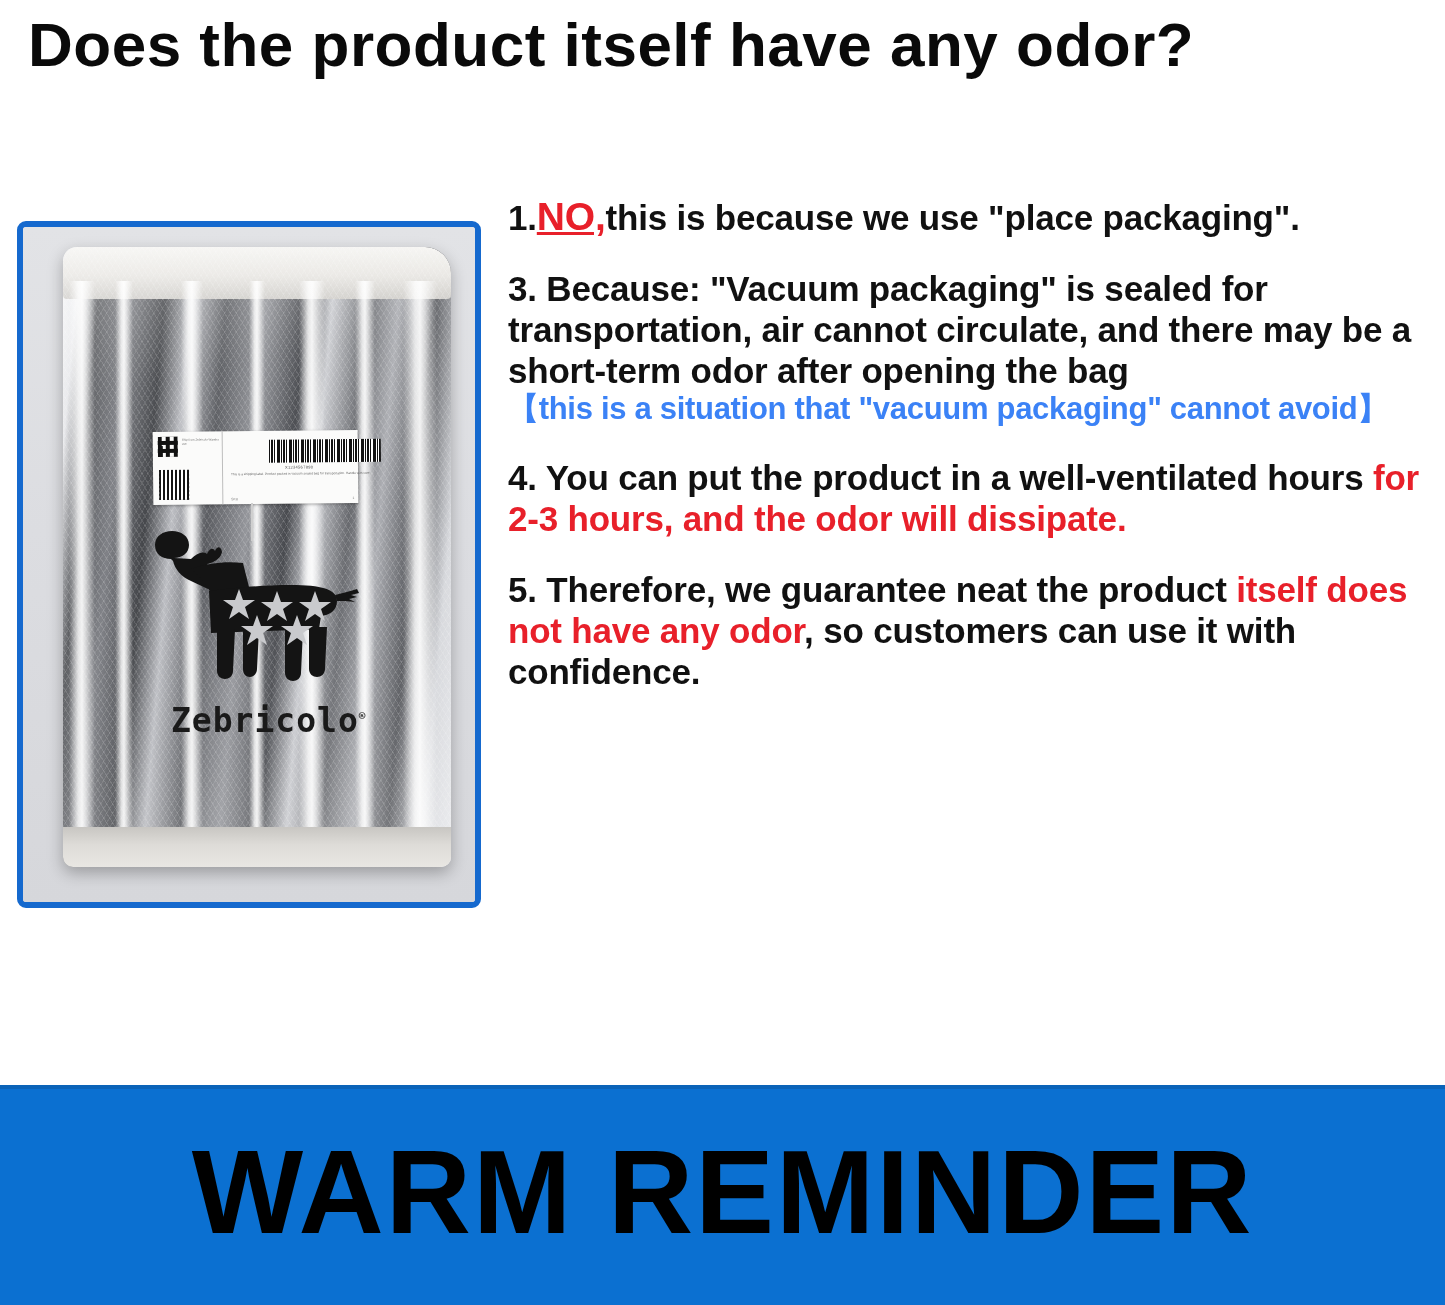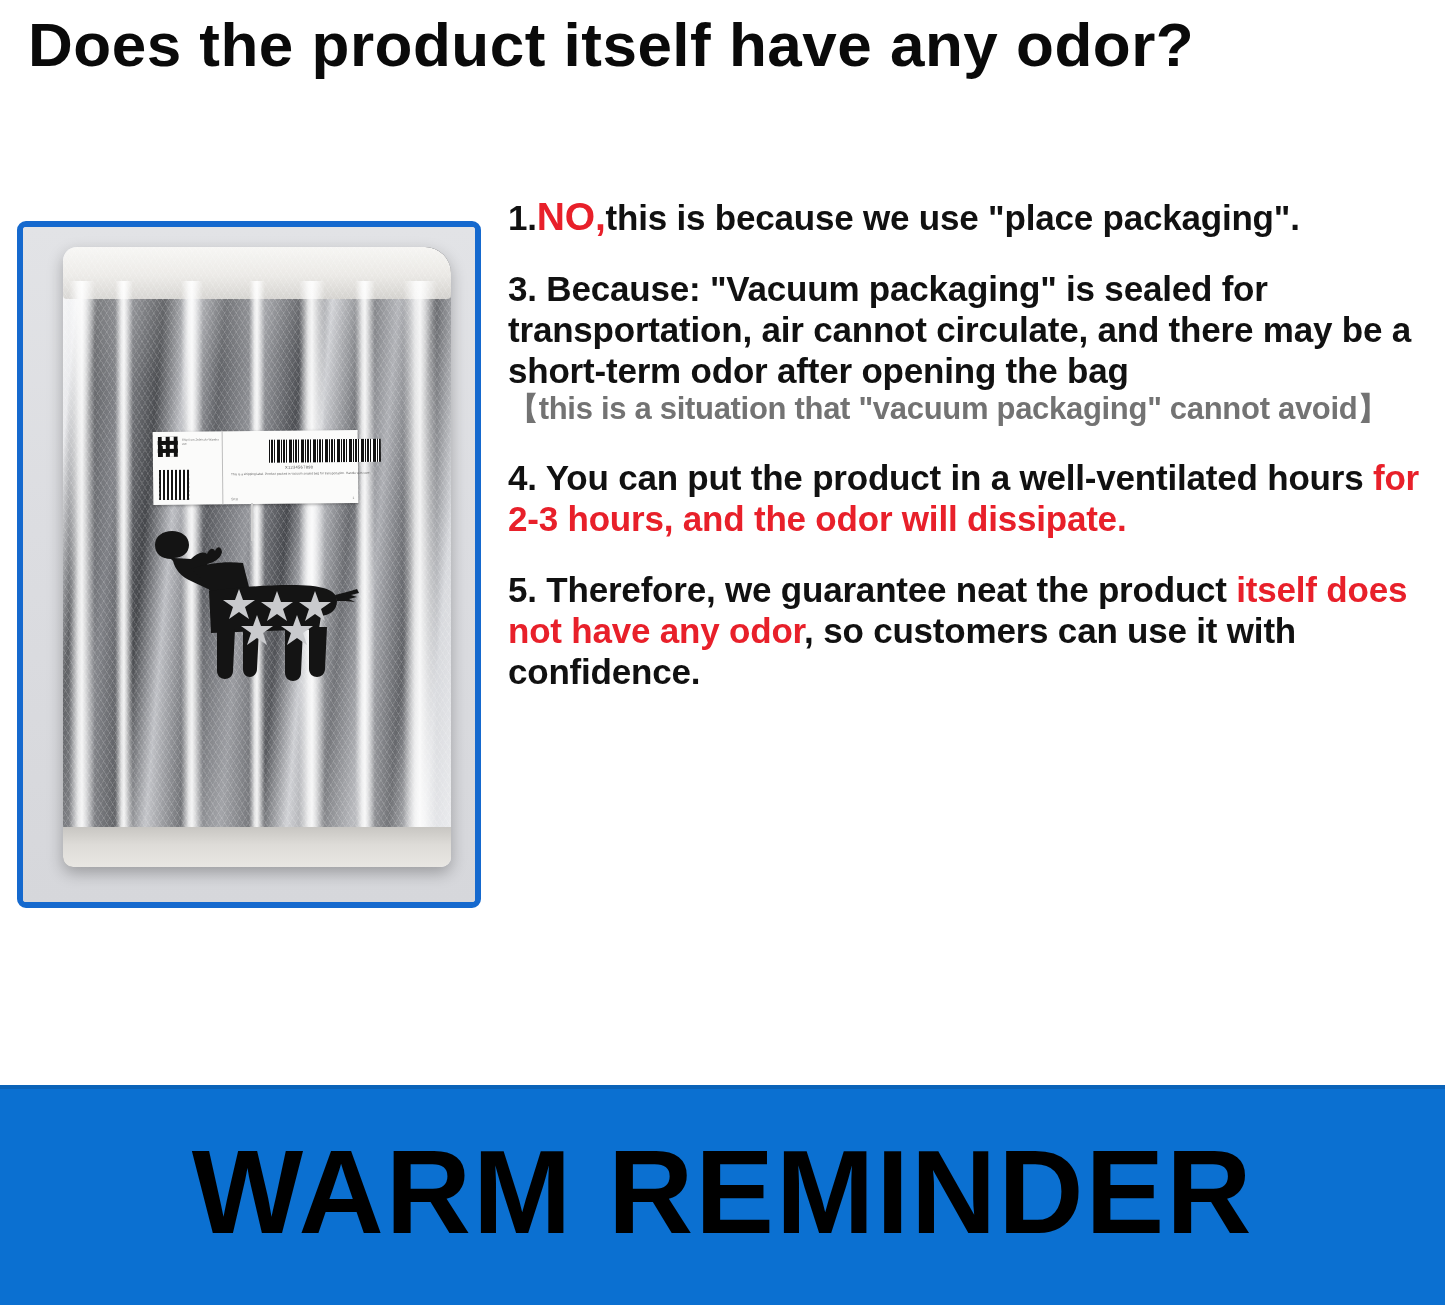--- a/index.html
+++ b/index.html
@@ -280,24 +280,24 @@
     font-family: "Liberation Sans", sans-serif;
     font-weight: bold;
     font-size: 35px;
     line-height: 41px;
     color: #111111;
     margin-bottom: 30px;
     letter-spacing: -0.2px;
   }
   .info-item:last-child { margin-bottom: 0; }
   .red { color: #e8202a; }
-  .red-big { color: #e8202a; font-size: 39px; }
+  .red-big { color: #e8202a; font-size: 39px; text-decoration: underline; }
   .blk { color: #111111; }
   .note-red {
-    color: #737373;
+    color: #3b82f6;
     font-size: 31px;
     line-height: 36px;
     display: block;
     letter-spacing: -0.3px;
   }
 
   
   #warm-banner {
     position: absolute;
     left: 0;
@@ -373,20 +373,21 @@
           </g>
 
           <g fill="#c9cacd">
             <polygon points="88,60 92,71 104,71 94,78 98,90 88,83 78,90 82,78 72,71 84,71"></polygon>
             <polygon points="126,62 130,73 142,73 132,80 136,92 126,85 116,92 120,80 110,73 122,73"></polygon>
             <polygon points="164,62 168,73 180,73 170,80 174,92 164,85 154,92 158,80 148,73 160,73"></polygon>
             <polygon points="106,86 110,97 122,97 112,104 116,116 106,109 96,116 100,104 90,97 102,97"></polygon>
             <polygon points="146,86 150,97 162,97 152,104 156,116 146,109 136,116 140,104 130,97 142,97"></polygon>
           </g>
         </svg>
+        <div class="brand-word"><span>Zebricolo</span><sup>®</sup></div>
       </div>
 
       <div class="ship-label">
         <div class="label-left">
           <div class="dmx"></div>
           <div class="lbl-minitext">Ship from Zebricolo Warehouse</div>
           <div class="qr"></div>
         </div>
         <div class="label-right">
           <div class="barcode"></div>

